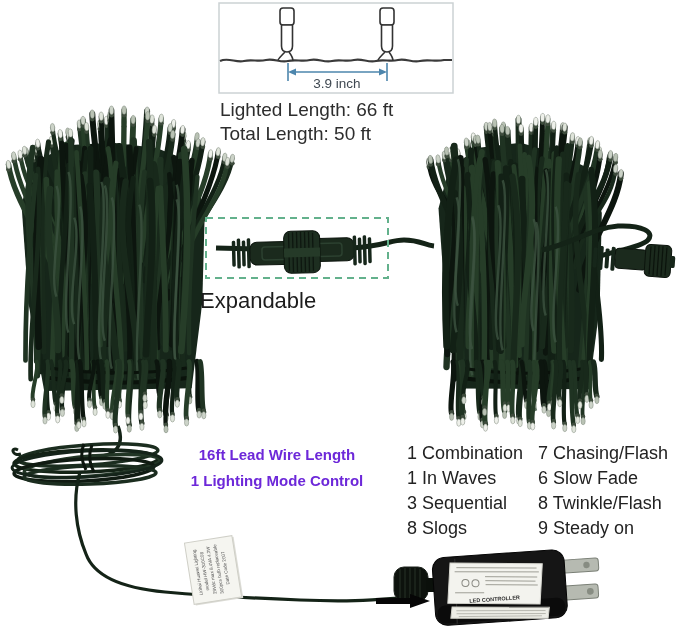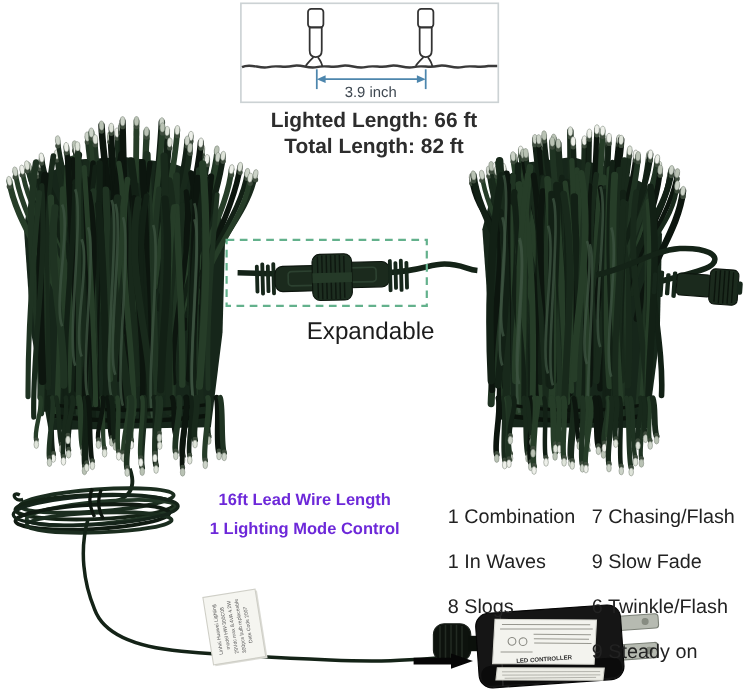--- a/index.html
+++ b/index.html
@@ -3,26 +3,26 @@
 <meta charset="utf-8">
 <style>
   html,body{margin:0;padding:0;background:#fff;}
   .stage{
     position:relative;width:679px;height:628px;overflow:hidden;background:#ffffff;
     font-family:"Liberation Sans",sans-serif;
     padding-left:16px;
   }
   svg.art{position:absolute;left:0;top:0;}
   .overlay{position:absolute;z-index:5;}
-  .len-text{width:240px;text-align:center;font-size:19px;color:#2d2d2d;font-weight:bold;}
-  .expandable{width:195px;text-align:right;font-size:22px;color:#1c1c1c;}
+  .len-text{width:240px;text-align:left;font-size:19px;color:#2d2d2d;}
+  .expandable{width:195px;text-align:left;font-size:22px;color:#1c1c1c;}
   .lead-caption{width:250px;text-align:center;font-size:15px;font-weight:bold;
     line-height:26px;color:#6d28d9;}
   .mode-col{font-size:18px;line-height:25px;color:#222;}
-  .mode-item{white-space:nowrap;margin-top:16px;}
+  .mode-item{white-space:nowrap;}
 </style>
 </head>
 <body>
 
 <div class="stage">
 
 <svg id="art" class="art" width="679" height="628" viewBox="0 0 679 628">
 
   <g>
     <rect x="219" y="3" width="234" height="90" fill="#ffffff" stroke="#ccd2d4" stroke-width="1.5"></rect>
@@ -849,34 +849,35 @@
       <text transform="rotate(-90)" x="0" y="-14">Linhai Huawei Lighting</text>
       <text transform="rotate(-90)" x="0" y="-7">model HW-300C08</text>
       <text transform="rotate(-90)" x="0" y="0">29Vdc max 8.4VA 4.2W</text>
       <text transform="rotate(-90)" x="0" y="7">300pcs bulb replaceable</text>
       <text transform="rotate(-90)" x="0" y="14">Date Code 2007</text>
     </g>
   </g>
 </svg>
 
 <div class="overlay len-text" style="left:220px;top:99px">Lighted Length: 66 ft</div>
-<div class="overlay len-text" style="left:220px;top:123px">Total Length: 82 ft</div>
+<div class="overlay len-text" style="left:220px;top:123px">Total Length: 50 ft</div>
 
 <div class="overlay expandable" style="left:200px;top:288px">Expandable</div>
 
 <div class="overlay lead-caption" style="left:152px;top:442px">
   <div>16ft Lead Wire Length</div>
   <div>1 Lighting Mode Control</div>
 </div>
 
 <div class="overlay mode-col" style="left:407px;top:441px">
   <div class="mode-item">1 Combination</div>
   <div class="mode-item">1 In Waves</div>
+  <div class="mode-item">3 Sequential</div>
   <div class="mode-item">8 Slogs</div>
 </div>
 <div class="overlay mode-col" style="left:538px;top:441px">
   <div class="mode-item">7 Chasing/Flash</div>
-  <div class="mode-item">9 Slow Fade</div>
-  <div class="mode-item">6 Twinkle/Flash</div>
+  <div class="mode-item">6 Slow Fade</div>
+  <div class="mode-item">8 Twinkle/Flash</div>
   <div class="mode-item">9 Steady on</div>
 </div>
 
 </div>
 
 </body></html>

